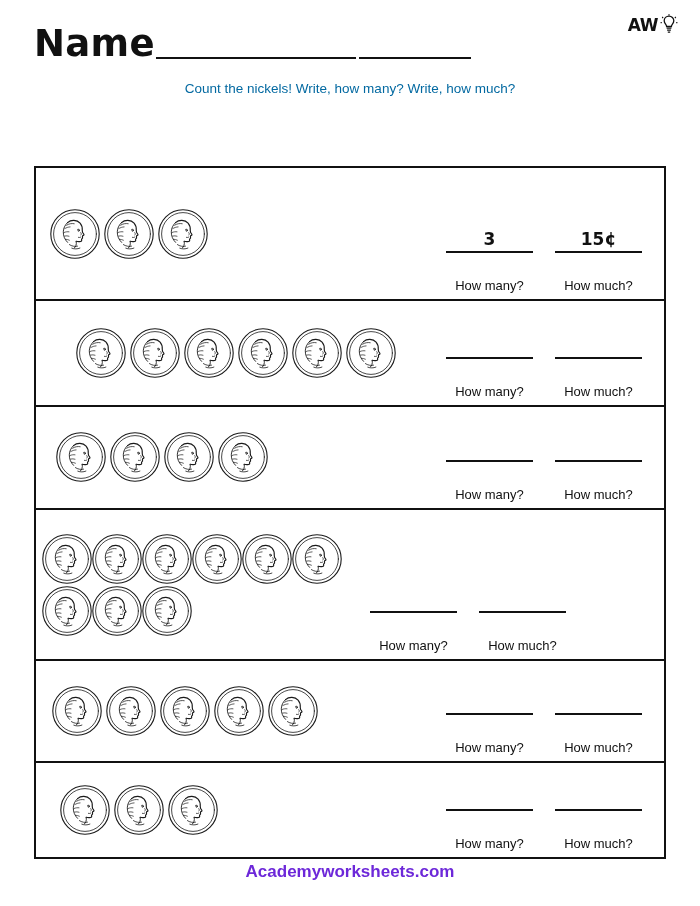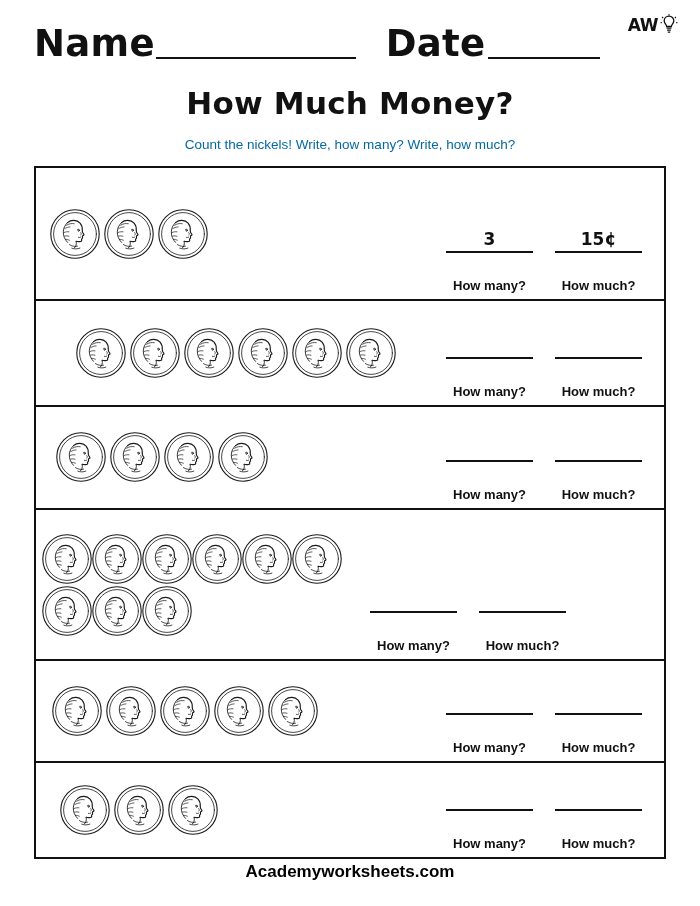--- a/index.html
+++ b/index.html
@@ -131,60 +131,58 @@
     height: 24px;
     line-height: 24px;
   }
   .ans-rule {
     border-bottom: 2px solid #111;
     margin: 0 4px 5px 4px;
     height: 0;
   }
   .ans-caption {
     font-size: 13px;
-    font-weight: 700;
+    font-weight: 400;
     font-family: "Liberation Sans", sans-serif;
     margin-top: 25px;
   }
 
   .footer {
     position: absolute;
     left: 0;
     right: 0;
     top: 862px;
     text-align: center;
     font-size: 17px;
     font-weight: 700;
-    color: #000000;
+    color: #6d28d9;
     font-family: "Liberation Sans", sans-serif;
   }
 </style>
 </head>
 <body>
 
 <div class="header">
   <div class="name-date-row">
     <span class="field-label">Name</span>
     <span class="rule-long"></span>
-    <span class="field-label date-label">Date</span>
     <span class="rule-short"></span>
   </div>
 
   <div class="logo">
     <span class="logo-text">AW</span>
     <span>
       <svg class="bulb" viewBox="0 0 18 22" fill="none" stroke="#111" stroke-width="1.3">
         <path d="M9 2.2c-2.7 0-4.8 2-4.8 4.6 0 1.8 1 2.9 1.7 3.8.5.7.7 1.2.7 1.9h4.8c0-.7.2-1.2.7-1.9.7-.9 1.7-2 1.7-3.8 0-2.6-2.1-4.6-4.8-4.6z"></path>
         <path d="M6.6 14.2h4.8M7.1 16.2h3.8M7.8 18.2h2.4"></path>
         <path d="M9 0.3v1.2M2.2 3.1l.9.8M15.8 3.1l-.9.8M0.6 8.6h1.2M16.2 8.6h1.2"></path>
       </svg>
     </span>
   </div>
 
-  <div class="title">How Much Money?</div>
   <div class="subtitle">Count the nickels! Write, how many? Write, how much?</div>
 </div>
 
 <div class="sheet" id="sheet">
     <div class="row" style="height: 134px;">
       <div class="coins indent1">
         <span class="coin">
   <svg viewBox="0 0 52 52" fill="none" stroke="#1a1a1a" stroke-width="1.1" stroke-linecap="round" stroke-linejoin="round">
     <circle cx="26" cy="26" r="24.2"></circle>
     <circle cx="26" cy="26" r="21.4" stroke-width="0.8"></circle>

